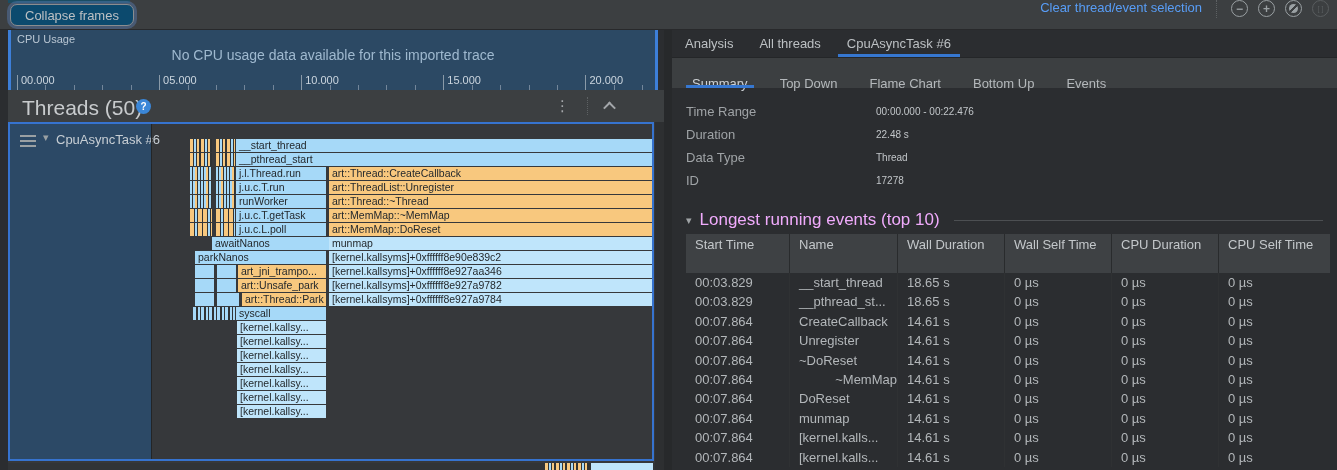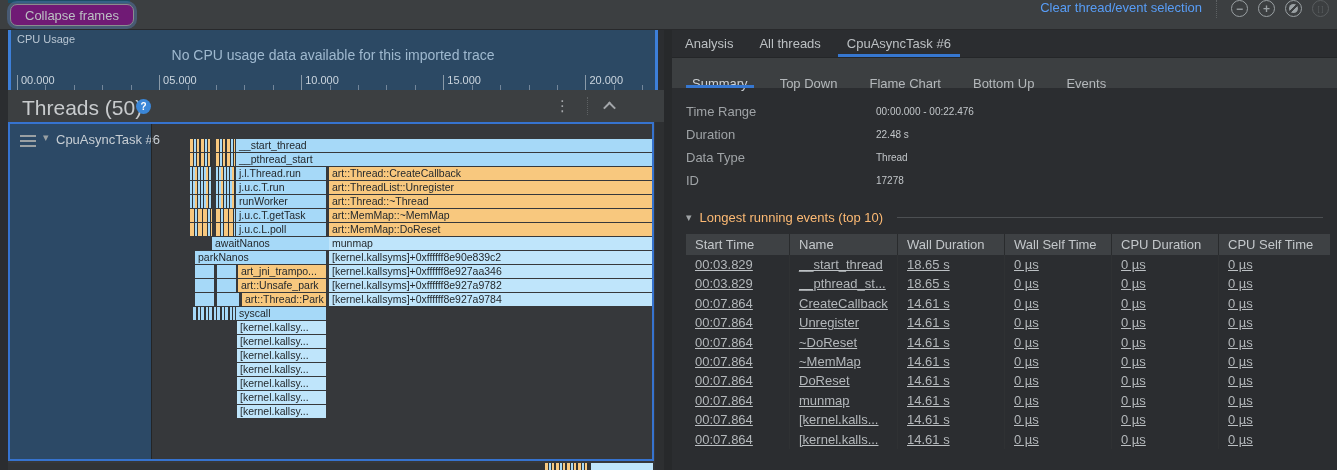--- a/index.html
+++ b/index.html
@@ -7,21 +7,21 @@
   .root {
     position:relative; width:1337px; height:470px; overflow:hidden;
     background:#2b2d30; font-family:"Liberation Sans","DejaVu Sans",sans-serif;
     color:#bcc0c3; font-size:13px;
   }
   
   .toolbar { position:absolute; left:0; top:0; width:1337px; height:30px; background:#3c3f41; border-bottom:1px solid #28292b; }
   .tab-remnant { position:absolute; left:8px; top:0; width:122px; height:3px; background:#1b4d63; }
   .collapse-btn {
     position:absolute; left:10px; top:4px; height:22px; padding:0 14px;
-    background:#701a75; color:#bcc0c3; font-size:13px; font-family:inherit;
+    background:#0c4a6e; color:#bcc0c3; font-size:13px; font-family:inherit;
     border:1px solid #8a8d8f; border-radius:7px;
     box-shadow:0 0 0 3px rgba(86,125,180,.45); cursor:pointer;
   }
   .toolbar-right { position:absolute; right:8px; top:0; height:30px; display:flex; align-items:flex-start; gap:10px; }
   .clear-link { color:#589df6; font-size:13px; text-decoration:none; cursor:pointer; }
   .vdot-sep { width:1px; height:18px; border-left:1px dotted #5d6163; margin:0 4px; }
   .icon-circle {
     width:17px; height:17px; border:1.5px solid #9aa0a3; border-radius:50%;
     display:flex; align-items:center; justify-content:center;
     color:#9aa0a3; font-size:12px; font-weight:bold; line-height:1; cursor:pointer;
@@ -86,27 +86,27 @@
   .subtab { padding:11px 16px; line-height:29px; font-size:13px; color:#b4b8bb; cursor:pointer; position:relative; white-space:nowrap; }
   .subtab.sel { color:#ced2d5; }
   .subtab.sel::after { content:""; position:absolute; left:10px; right:10px; bottom:0; height:3px; background:#3677d0; }
   .rp-content { position:absolute; left:0; top:58px; width:665px; height:382px; }
   .summary-list { position:absolute; left:14px; top:12px; width:630px; }
   .srow { display:flex; height:23px; align-items:center; }
   .slabel { width:190px; color:#9fa3a6; font-size:13px; }
   .svalue { color:#c2c6c9; font-size:10px; }
   .section-header { position:absolute; left:14px; top:122px; width:637px; display:flex; align-items:center; gap:8px; }
   .section-arrow { color:#9fa3a6; font-size:11px; cursor:pointer; }
-  .section-title { color:#fdba74; font-size:13px; white-space:nowrap; }
+  .section-title { color:#f0abfc; font-size:17px; white-space:nowrap; }
   .section-rule { flex:1; height:1px; background:#4c4f52; margin-left:6px; }
   .events-table { position:absolute; left:14px; top:146px; width:644px; }
-  .thead { display:flex; height:21px; }
+  .thead { display:flex; height:39px; }
   .hcell { background:#3e4144; color:#c3c7ca; font-size:13px; line-height:21px; padding-left:9px; border-right:1px solid #292b2d; overflow:hidden; white-space:nowrap; cursor:pointer; }
   .hcell:last-child { border-right:none; }
-  .trow { display:flex; height:19.4px; cursor:pointer;text-decoration:underline; }
+  .trow { display:flex; height:19.4px; cursor:pointer; }
   .tcell { color:#b3b7ba; font-size:13px; line-height:19.4px; padding-left:9px; border-right:1px solid #2f3133; overflow:hidden; white-space:nowrap; }
   .tcell:last-child { border-right:none; }
 </style>
 </head>
 <body>
 
 <div class="root">
 
   <div class="toolbar">
     <div class="tab-remnant"></div>
@@ -330,21 +330,21 @@
             <div class="trow">
               <div class="tcell" style="width: 104px;">00:07.864</div>
               <div class="tcell" style="width: 108px;">~DoReset</div>
               <div class="tcell" style="width: 107px;">14.61 s</div>
               <div class="tcell" style="width: 107px;">0 µs</div>
               <div class="tcell" style="width: 107px;">0 µs</div>
               <div class="tcell" style="width: 111px;">0 µs</div>
             </div>
             <div class="trow">
               <div class="tcell" style="width: 104px;">00:07.864</div>
-              <div class="tcell" style="width: 108px;">~MemMap</div>
+              <div class="tcell" style="width: 108px; text-align: right;">~MemMap</div>
               <div class="tcell" style="width: 107px;">14.61 s</div>
               <div class="tcell" style="width: 107px;">0 µs</div>
               <div class="tcell" style="width: 107px;">0 µs</div>
               <div class="tcell" style="width: 111px;">0 µs</div>
             </div>
             <div class="trow">
               <div class="tcell" style="width: 104px;">00:07.864</div>
               <div class="tcell" style="width: 108px;">DoReset</div>
               <div class="tcell" style="width: 107px;">14.61 s</div>
               <div class="tcell" style="width: 107px;">0 µs</div>

